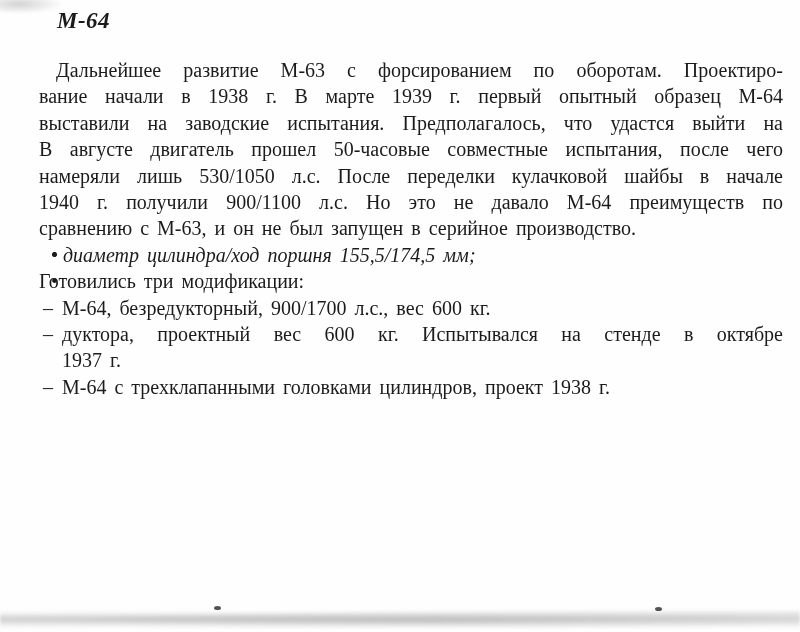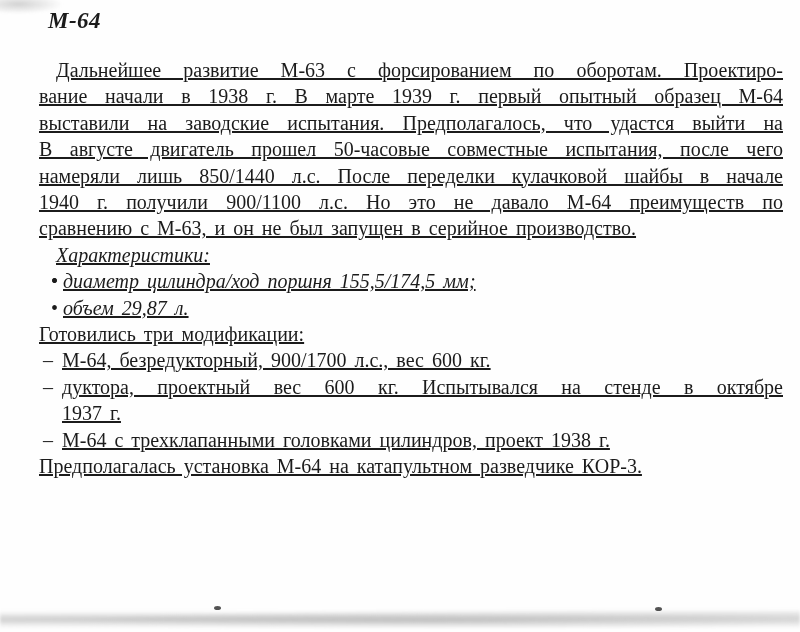--- a/index.html
+++ b/index.html
@@ -3,29 +3,29 @@
 <meta charset="utf-8">
 <style>
   html,body { margin:0; padding:0; }
   .page {
     position:relative; width:800px; height:632px;
     background:#fefefe;
     font-family:"Liberation Serif","DejaVu Serif",serif;
     color:#1b1b1b; overflow:hidden;
   }
   .title {
-    position:absolute; left:48px; top:6px; margin:0;
+    position:absolute; left:57px; top:6px; margin:0;
     font-size:23px; line-height:1.3; font-weight:bold; font-style:italic;
     letter-spacing:0.5px;
   }
   .body {
     position:absolute; left:39px; top:57px; width:744px;
     font-size:20px; line-height:26.4px; word-spacing:3px;
   }
-  .ln { position:relative;text-decoration:underline; }
+  .ln { position:relative; }
   .just { text-align:justify; text-align-last:justify; text-justify:inter-word; }
   .indent { text-indent:17px; }
   .it { font-style:italic; }
   .li-b { padding-left:24px; }
   .mk-b { position:absolute; left:12px; top:0; font-style:normal; }
   .li-d { padding-left:23px; }
   .mk-d { position:absolute; left:4px; top:0; }
   .cont-b { padding-left:24px; }
   .cont-d { padding-left:23px; }
   .smudge {
@@ -50,49 +50,47 @@
 <div class="page">
   <div class="smudge"></div>
 
   <h1 class="title">М-64</h1>
 
   <div class="body">
     <div class="ln indent just">Дальнейшее развитие М-63 с форсированием по оборотам. Проектиро-</div>
     <div class="ln just">вание начали в 1938 г. В марте 1939 г. первый опытный образец М-64</div>
     <div class="ln just">выставили на заводские испытания. Предполагалось, что удастся выйти на</div>
     <div class="ln just">В августе двигатель прошел 50-часовые совместные испытания, после чего</div>
-    <div class="ln just">намеряли лишь 850/1440 л.с. После переделки кулачковой шайбы в начале</div>
+    <div class="ln just">намеряли лишь 530/1050 л.с. После переделки кулачковой шайбы в начале</div>
     <div class="ln just">1940 г. получили 900/1100 л.с. Но это не давало М-64 преимуществ по</div>
     <div class="ln">сравнению с М-63, и он не был запущен в серийное производство.</div>
 
-    <div class="ln it indent">Характеристики:</div>
 
     <div class="ln it li-b just">
       <span class="mk-b">•</span>
     </div>
     <div class="ln it li-b">
       <span class="mk-b">•</span><span>диаметр цилиндра/ход поршня 155,5/174,5 мм;</span>
     </div>
     <div class="ln it li-b">
-      <span class="mk-b">•</span><span>объем 29,87 л.</span>
+      <span class="mk-b">•</span>
     </div>
 
     <div class="ln">Готовились три модификации:</div>
 
     <div class="ln li-d">
       <span class="mk-d">–</span><span>М-64, безредукторный, 900/1700 л.с., вес 600 кг.</span>
     </div>
     <div class="ln li-d just">
       <span class="mk-d">–</span>
     </div>
     <div class="ln cont-d just">дуктора, проектный вес 600 кг. Испытывался на стенде в октябре</div>
     <div class="ln cont-d">1937 г.</div>
     <div class="ln li-d">
       <span class="mk-d">–</span><span>М-64 с трехклапанными головками цилиндров, проект 1938 г.</span>
     </div>
 
-    <div class="ln">Предполагалась установка М-64 на катапультном разведчике КОР-3.</div>
   </div>
 
   <div class="bottom-band"></div>
   <div class="speck" style="left:214px; top:606px;"></div>
   <div class="speck" style="left:655px; top:607px;"></div>
 </div>
 
 </body></html>

